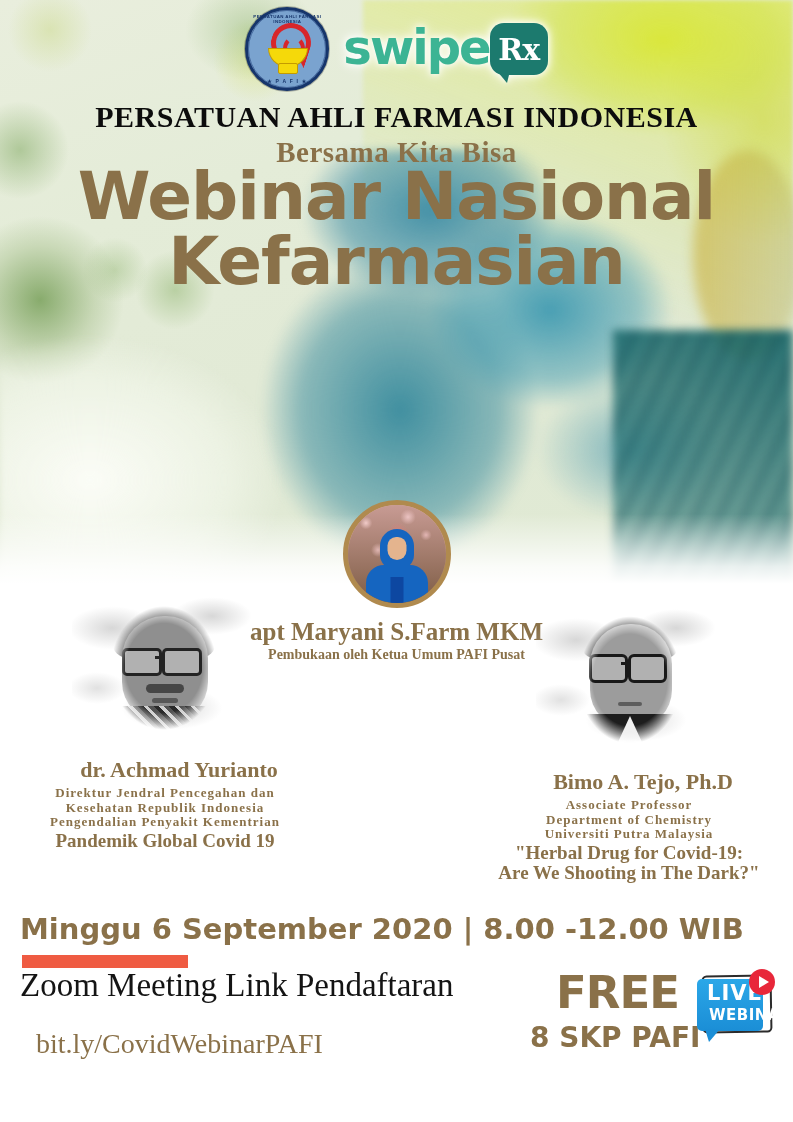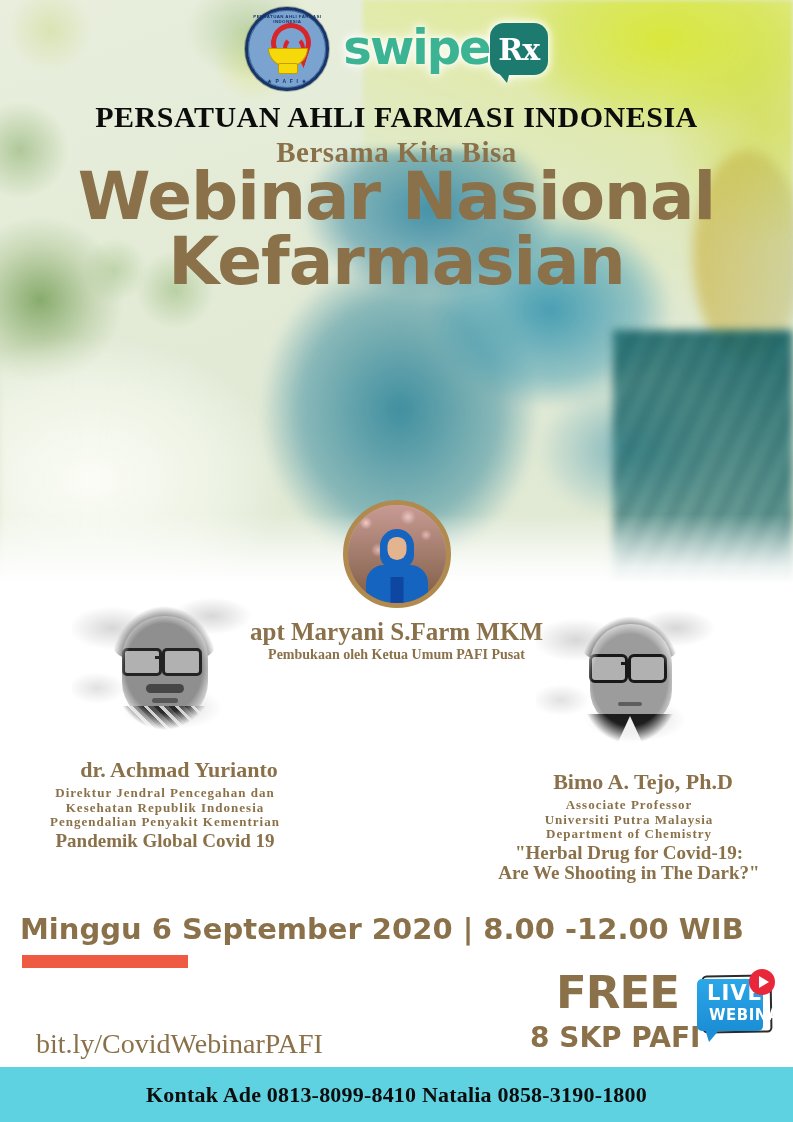--- a/index.html
+++ b/index.html
@@ -347,41 +347,39 @@
         <div class="m2-shirt"></div>
         <div class="m2-glass-l"></div>
         <div class="m2-glass-r"></div>
         <div class="m2-bridge"></div>
         <div class="m2-mouth"></div>
       </div>
     </div>
     <div class="spk-name">Bimo A. Tejo, Ph.D</div>
     <div class="spk-aff">
       <div>Associate Professor</div>
+      <div>Department of Chemistry</div>
       <div>Universiti Putra Malaysia</div>
-      <div>Department of Chemistry</div>
     </div>
     <div class="spk-topic">
       <div>"Herbal Drug for Covid-19:</div>
       <div>Are We Shooting in The Dark?"</div>
     </div>
   </div>
 
   <div class="date-line">Minggu  6 September  2020 | 8.00 -12.00 WIB</div>
   <div class="red-bar"></div>
+  <div class="zoom-line">Zoom Meeting  Link  Pendaftaran</div>
   <div class="bitly">bit.ly/CovidWebinarPAFI</div>
 
   <div class="free">FREE</div>
   <div class="skp">8 SKP PAFI</div>
 
   <div class="live-badge">
     <div class="lb-back"></div>
     <div class="lb-front"></div>
     <div class="lb-live">LIVE</div>
     <div class="lb-web">WEBINAR</div>
     <div class="lb-play"></div>
   </div>
 
-  <div class="footer">
-    <div class="footer-text">Kontak Ade 0813-8099-8410 Natalia 0858-3190-1800</div>
-  </div>
 
 </div>
 
 </body></html>

